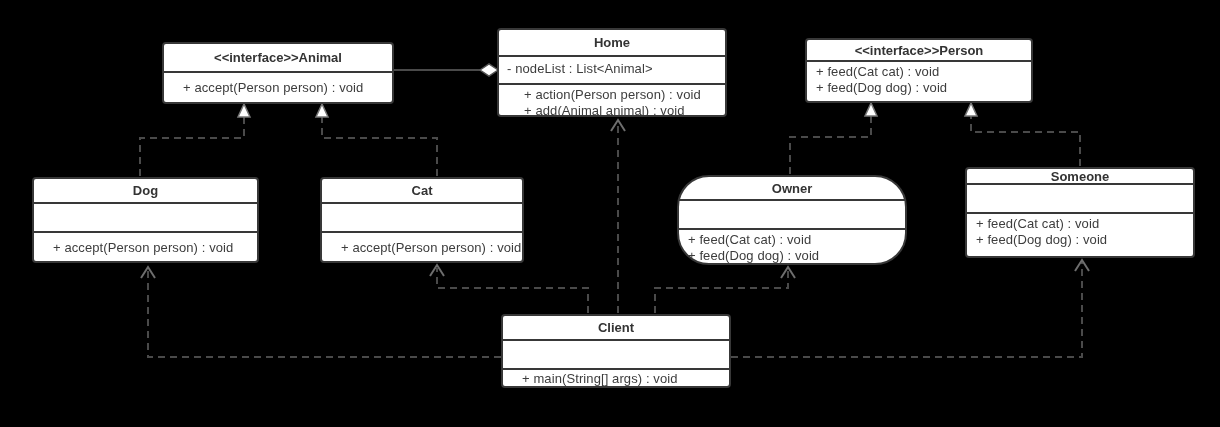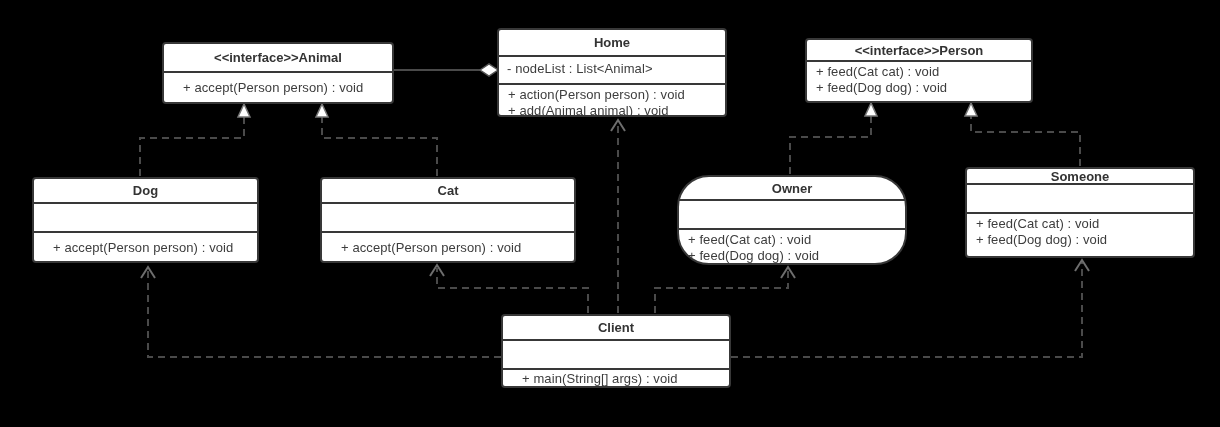--- a/index.html
+++ b/index.html
@@ -93,21 +93,21 @@
     <div class="uml-methods methods-single" style="flex:1;">
       <div class="row">+ accept(Person person) : void</div>
     </div>
   </div>
 
   <div class="uml-box" style="left:497px;top:28px;width:230px;height:89px;">
     <div class="uml-title" style="height:27px;">Home</div>
     <div class="uml-attrs" style="height:28px;">
       <div class="row">- nodeList : List&lt;Animal&gt;</div>
     </div>
-    <div class="uml-methods methods-multi" style="flex:1;">
+    <div class="uml-methods methods-multi" style="flex:1;padding-left:16px;">
       <div class="row">+ action(Person person) : void</div>
       <div class="row">+ add(Animal animal) : void</div>
     </div>
   </div>
 
   <div class="uml-box" style="left:805px;top:38px;width:228px;height:65px;">
     <div class="uml-title" style="height:22px;">&lt;&lt;interface&gt;&gt;Person</div>
     <div class="uml-methods methods-multi" style="flex:1;">
       <div class="row">+ feed(Cat cat) : void</div>
       <div class="row">+ feed(Dog dog) : void</div>
@@ -115,21 +115,21 @@
   </div>
 
   <div class="uml-box" style="left:32px;top:177px;width:227px;height:86px;">
     <div class="uml-title" style="height:25px;">Dog</div>
     <div class="uml-attrs" style="height:29px;"></div>
     <div class="uml-methods methods-single" style="flex:1;">
       <div class="row">+ accept(Person person) : void</div>
     </div>
   </div>
 
-  <div class="uml-box" style="left:320px;top:177px;width:256px;height:86px;">
+  <div class="uml-box" style="left:320px;top:177px;width:204px;height:86px;">
     <div class="uml-title" style="height:25px;">Cat</div>
     <div class="uml-attrs" style="height:29px;"></div>
     <div class="uml-methods methods-single" style="flex:1;">
       <div class="row">+ accept(Person person) : void</div>
     </div>
   </div>
 
   <div class="uml-box" style="left:677px;top:175px;width:230px;height:90px;border-radius:32px;">
     <div class="uml-title" style="height:24px;">Owner</div>
     <div class="uml-attrs" style="height:29px;"></div>

